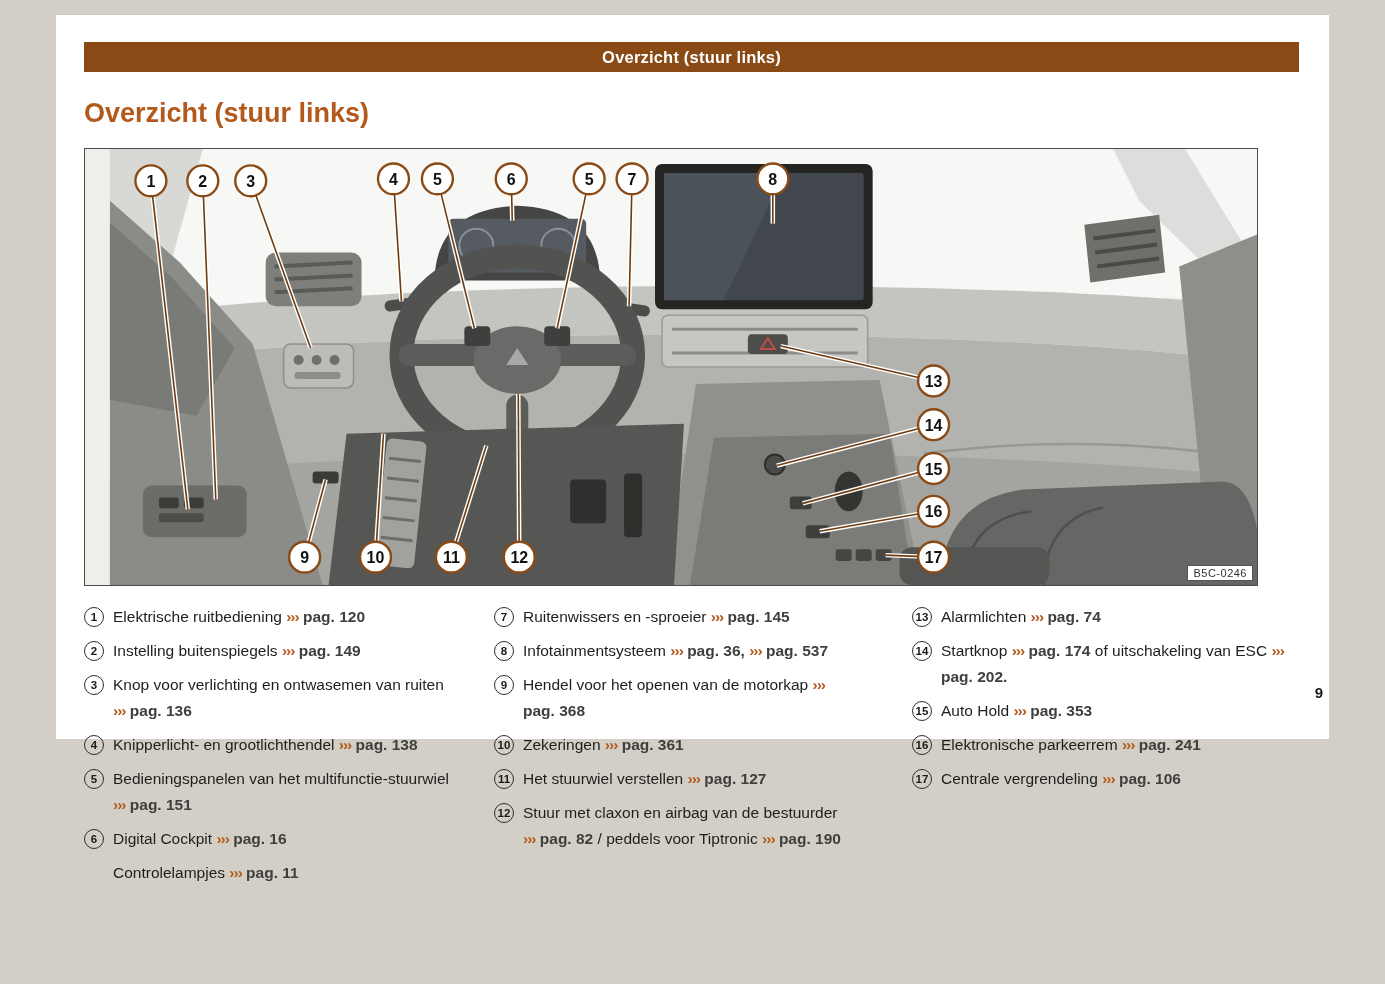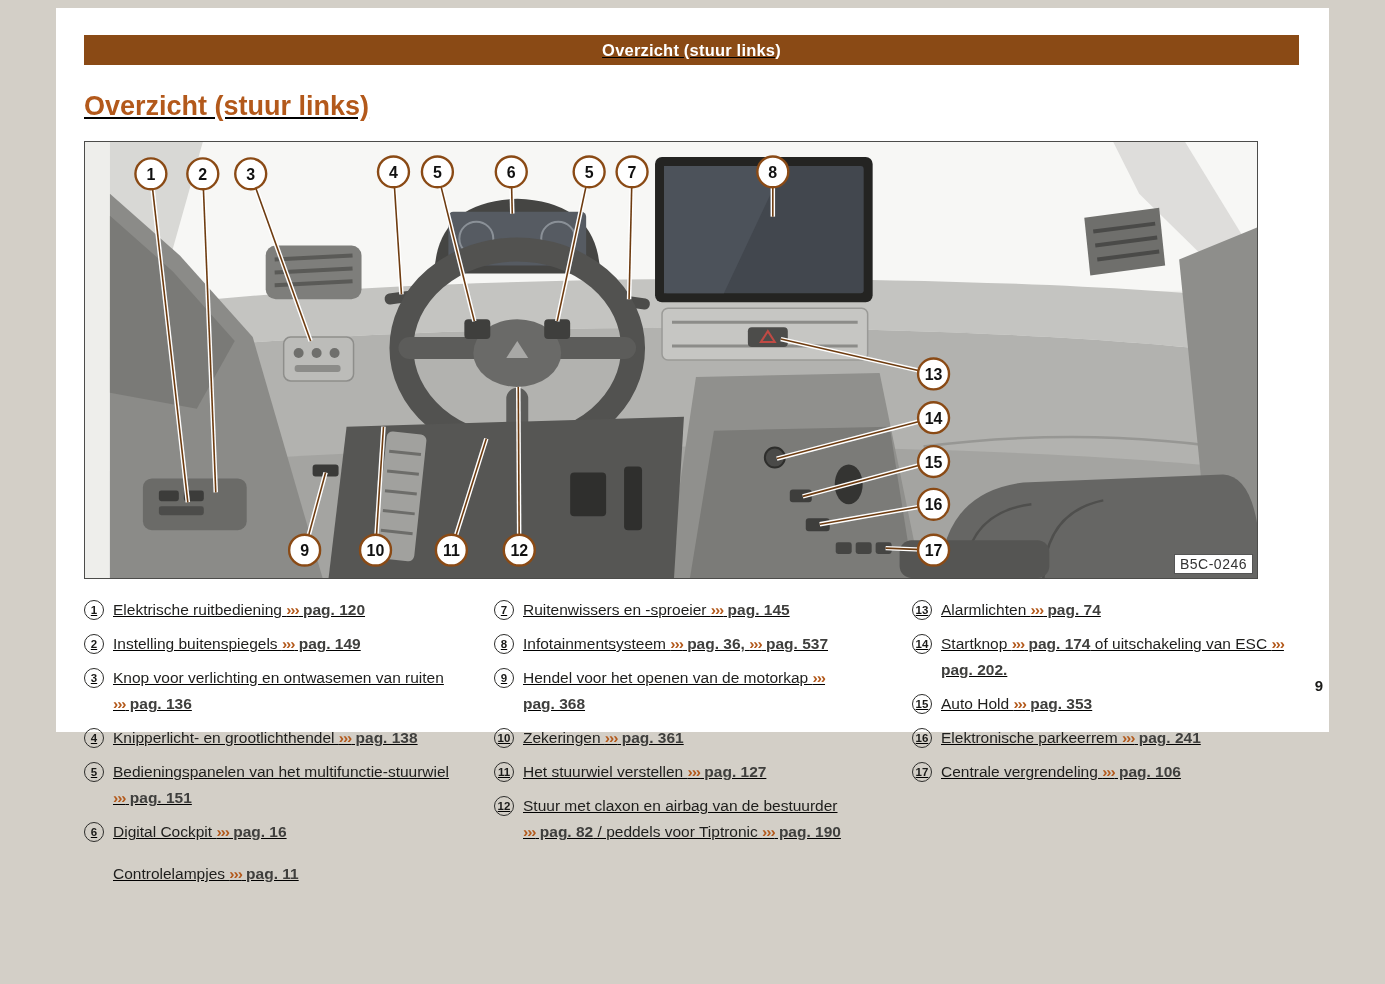--- a/index.html
+++ b/index.html
@@ -10,24 +10,23 @@
   }
   *{box-sizing:border-box;margin:0;padding:0}
   html,body{width:1385px;height:984px;}
   body{
     background:#d3cfc7;
     font-family:"Liberation Sans",sans-serif;
     position:relative;
     overflow:hidden;
   }
   .page{
-    position:absolute;left:56px;top:8px;
+    position:absolute;left:56px;top:15px;
     width:1273px;height:724px;
     background:#ffffff;
-    text-decoration:underline;
   }
   .header-bar{
     margin:27px 30px 0 28px;height:30px;
     background:var(--brand);color:#fff;
     display:flex;align-items:center;justify-content:center;
     font-weight:bold;font-size:16.5px;letter-spacing:.2px;
   }
   .page-title{
     margin:24px 0 0 28px;
     font-size:27px;line-height:34px;font-weight:bold;
@@ -36,42 +35,42 @@
   .figure{
     position:relative;margin:18px 0 0 28px;
     width:1174px;height:438px;
     border:1px solid #4c4c4a;background:#eeeeeb;
   }
   .fig-svg{display:block;width:100%;height:100%;}
   .fig-svg text{font-family:"Liberation Sans",sans-serif;}
   .figure-code{
     position:absolute;right:4px;bottom:4px;
     border:1px solid #555;background:#fff;
-    font-size:14px;padding:1px 5px;color:#333;letter-spacing:.5px;
+    font-size:11px;padding:1px 5px;color:#333;letter-spacing:.5px;
   }
   .legend{
     display:flex;margin:18px 30px 0 28px;
     font-size:15.5px;color:#1e1e1c;
   }
   .legend-col{flex:0 0 auto;}
   .col-1{width:370px;margin-right:40px;}
   .col-2{width:360px;margin-right:58px;}
   .col-3{width:372px;}
   .legend-item{
     display:flex;align-items:flex-start;
     margin-bottom:8px;line-height:26px;
   }
   .legend-item .badge{
     flex:0 0 auto;width:20px;height:20px;
     border:1.4px solid #2d2d2b;border-radius:50%;
     display:flex;align-items:center;justify-content:center;
     font-size:11.5px;font-weight:bold;color:#1a1a18;
     margin:3px 9px 0 0;
   }
-  .legend-item.no-num{padding-left:29px;margin-top:16px;align-items:flex-end;}
+  .legend-item.no-num{padding-left:29px;margin-top:8px;align-items:flex-end;}
   .legend-item .txt{flex:1 1 auto;}
   .seg-a{color:var(--accent);font-weight:bold;letter-spacing:-1px;}
   .seg-r{color:var(--ref);font-weight:bold;}
   .page-number{
     position:absolute;right:6px;bottom:38px;
     font-weight:bold;font-size:15px;color:#1a1a18;
   }
 </style>
 </head>
 <body>

